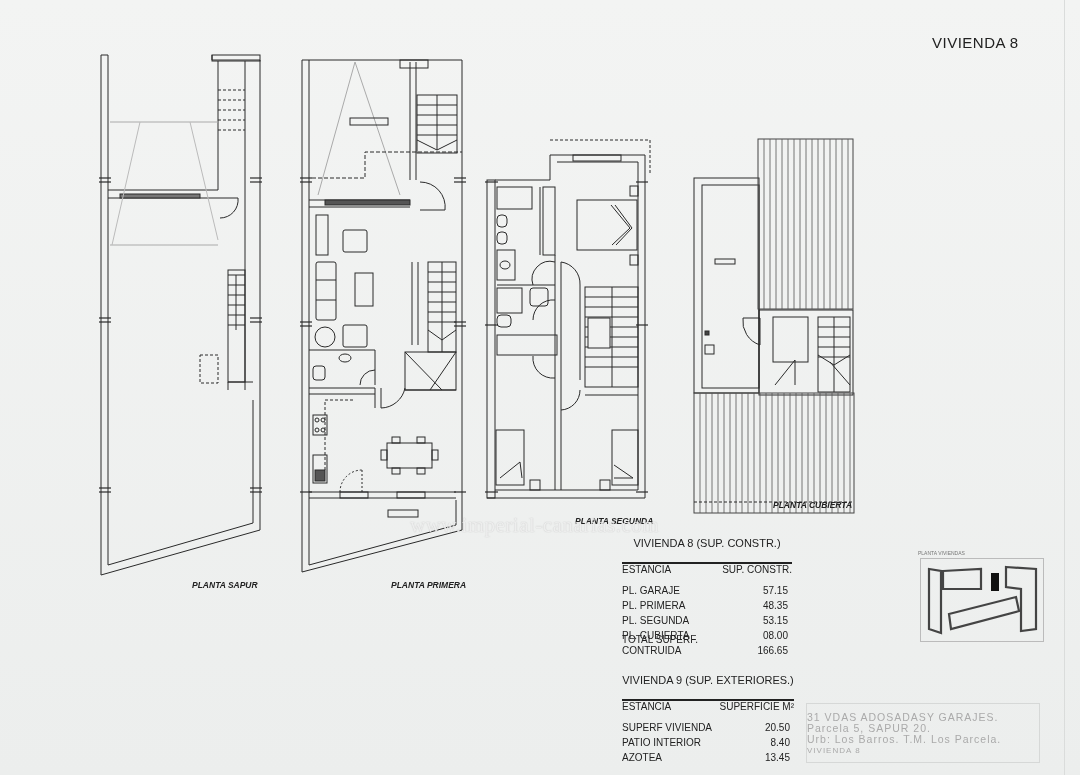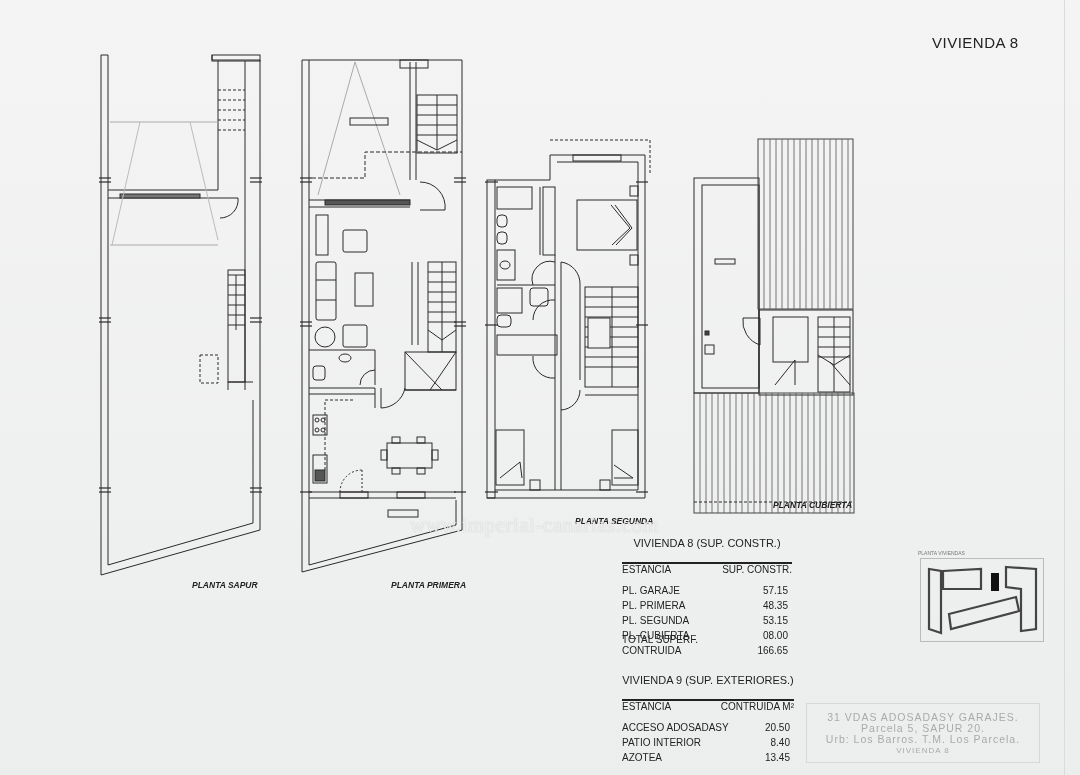--- a/index.html
+++ b/index.html
@@ -12,21 +12,21 @@
   .plan-label { position:absolute; font-size:8.5px; font-weight:bold; font-style:italic; color:#222; }
   .watermark { position:absolute; left:410px; top:497px; font-size:21px; color:rgba(255,255,255,0.75);
                font-family:"Liberation Serif", serif; letter-spacing:0.5px;
                text-shadow:0 0 1px rgba(120,120,120,0.5);margin-top:16px; }
   .table { position:absolute; font-size:8px; color:#222; }
   .table .t-head { font-size:11px; text-align:center; padding-bottom:13px; border-bottom:2px solid #222; }
   .table .t-cols { display:flex; justify-content:space-between; font-size:10px; padding:0 0 6px 0; }
   .table .t-row { display:flex; justify-content:space-between; height:15px; align-items:flex-end; font-size:10px; }
   .table .t-row .v { padding-right:4px; }
   .stamp { position:absolute; left:806px; top:703px; width:234px; height:60px; border:1px solid #d6d8d7;
-           color:#aaa; font-size:10.5px; text-align:center; line-height:11px; padding-top:8px; box-sizing:border-box; letter-spacing:1px; }
+           color:#aaa; font-size:10.5px; text-align:left; line-height:11px; padding-top:8px; box-sizing:border-box; letter-spacing:1px; }
   .keyplan { position:absolute; left:918px; top:550px; width:124px; height:90px; }
   .keyplan .kp-label { font-size:5px; color:#777; }
   .keyplan .kp-box { position:absolute; left:2px; top:8px; width:122px; height:82px; border:1px solid #bbb; }
   .sidebar-line { position:absolute; left:1064px; top:0; width:1px; height:775px; background:#dadcdb; }
 </style>
 </head>
 <body>
 
 <div class="sheet"></div>
 <div class="sidebar-line"></div>
@@ -359,24 +359,24 @@
   <div class="t-row">
       <span>TOTAL SUPERF. CONTRUIDA</span>
       <span class="v">166.65</span>
     </div>
 </div>
 
 <div class="table" style="left:622px; top:674px; width:172px;">
   <div class="t-head">VIVIENDA  9 (SUP. EXTERIORES.)</div>
   <div class="t-cols">
     <span>ESTANCIA</span>
-    <span>CONTRUIDA M²</span>
+    <span>SUPERFICIE M²</span>
   </div>
   <div class="t-row">
-      <span>ACCESO ADOSADASY</span>
+      <span>SUPERF VIVIENDA</span>
       <span class="v">20.50</span>
     </div>
   <div class="t-row">
       <span>PATIO INTERIOR</span>
       <span class="v">8.40</span>
     </div>
   <div class="t-row">
       <span>AZOTEA</span>
       <span class="v">13.45</span>
     </div>

